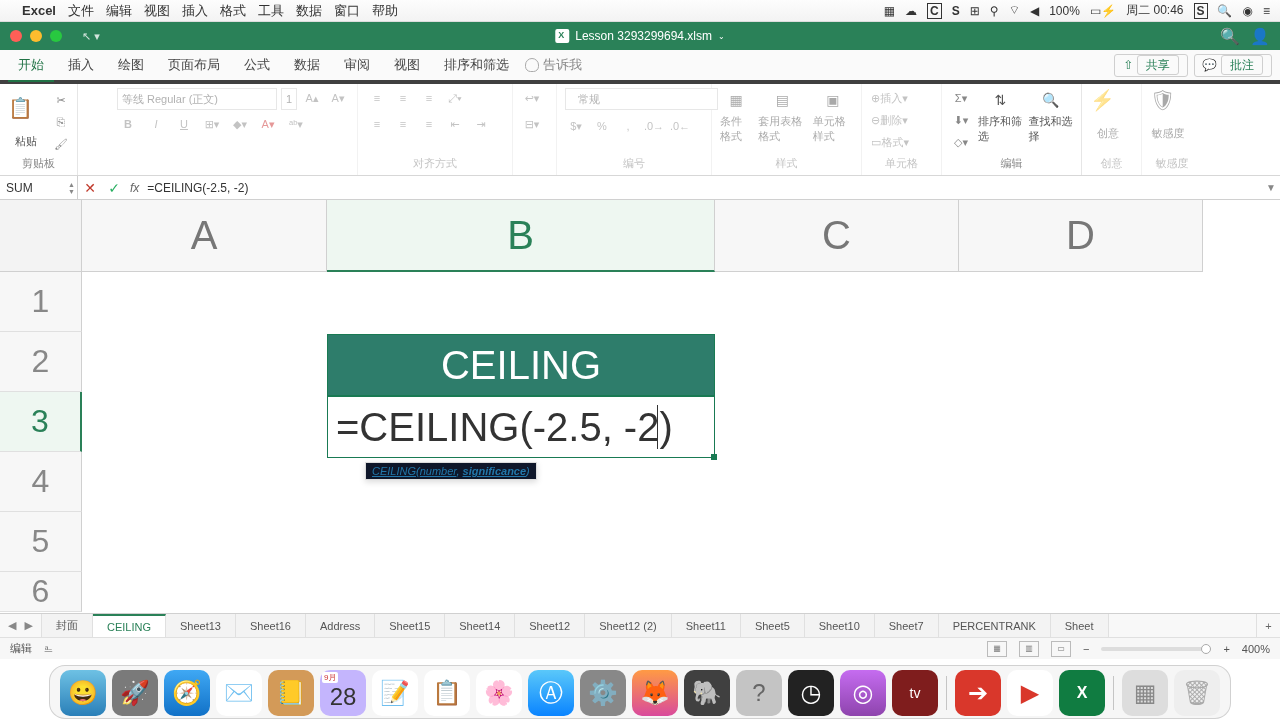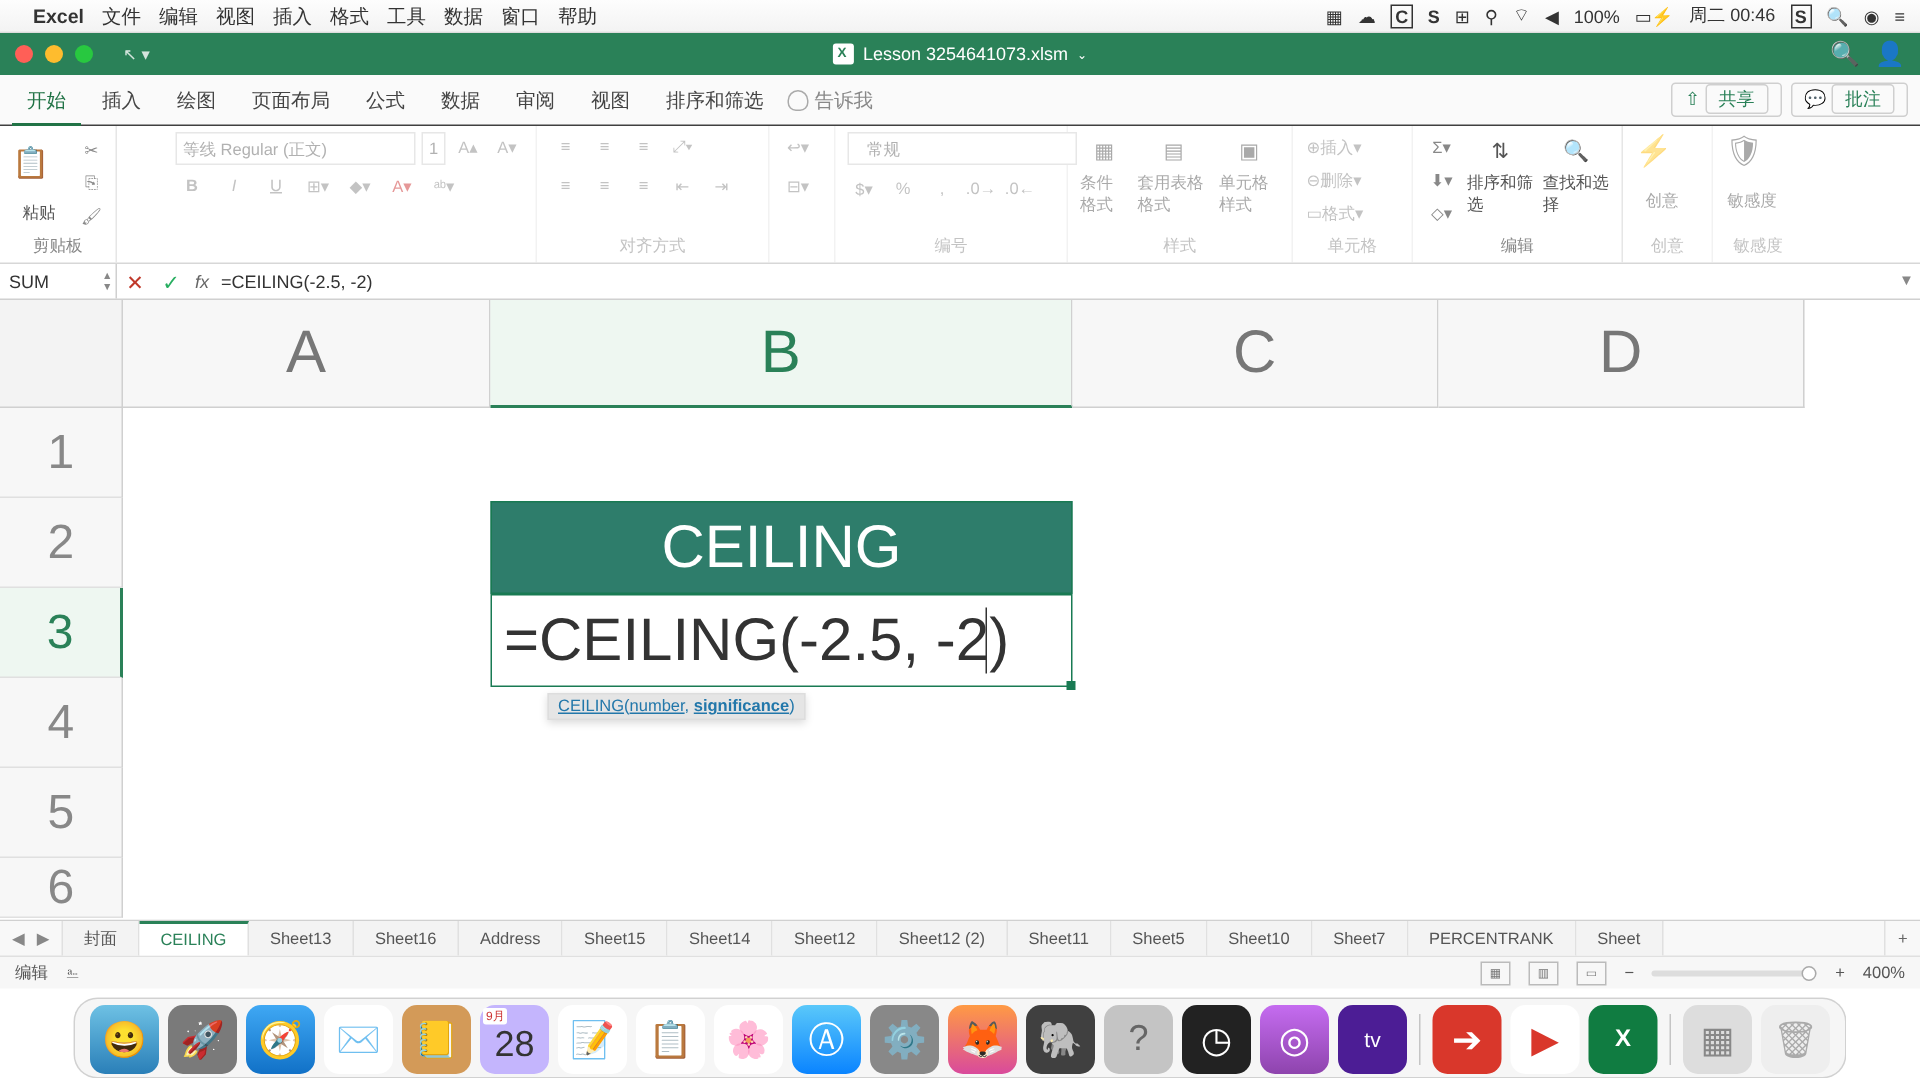--- a/index.html
+++ b/index.html
@@ -17,21 +17,21 @@
     .title-bar { height: 28px; background: #2a8158; display: flex; align-items: center; position: relative; }
     .traffic-lights { display: flex; gap: 8px; padding-left: 10px; }
     .tl { width: 12px; height: 12px; border-radius: 50%; }
     .tl.red { background: #ff5f57; } .tl.yellow { background: #febc2e; } .tl.green { background: #28c840; }
     .title-center { position:absolute; left:50%; transform:translateX(-50%); color:#fff; font-size:12px; display:flex; align-items:center; gap:6px; }
     .title-right { margin-left:auto; padding-right:10px; display:flex; gap:10px; color:#fff; opacity:.9; }
     .excel-doc-icon { width:14px; height:14px; background:#fff; border-radius:2px; position:relative; }
     .excel-doc-icon::after { content:"X"; color:#2a8158; font-size:9px; font-weight:bold; position:absolute; left:3px; top:1px; }
 
     
-    .ribbon-tabs { height: 34px; background: #fafafa; border-bottom: 1px solid #404040; display: flex; align-items: center; padding: 0 8px; gap: 4px; }
+    .ribbon-tabs { height: 34px; background: #fafafa; border-bottom: 4px solid #404040; display: flex; align-items: center; padding: 0 8px; gap: 4px; }
     .ribbon-tabs .tab { padding: 8px 10px 6px; font-size: 13px; color: #444; border-bottom: 2px solid transparent; cursor: default; }
     .ribbon-tabs .tab.active { color: #217346; border-bottom: 2px solid #217346; }
     .ribbon-tabs .tellme { display:flex; align-items:center; gap:4px; color:#888; font-size:13px; margin-left:2px; }
     .ribbon-tabs .right-buttons { margin-left:auto; display:flex; gap:6px; }
     .ribbon-tabs .right-buttons span { border:1px solid #cfcfcf; padding:2px 8px; font-size:12px; border-radius:3px; color:#2a8158; }
 
     
     .ribbon { height: 92px; background: #fff; border-bottom: 1px solid #d7d7d7; display: flex; }
     .group { border-right: 1px solid #e6e6e6; display:flex; flex-direction:column; justify-content:space-between; padding:4px 8px 2px; }
     .group .controls { display:flex; gap:6px; align-items:flex-start; flex:1; }
@@ -62,21 +62,21 @@
     .colhead { border-right:1px solid #d0d0d0; border-bottom:1px solid #d0d0d0; background:#f7f7f7; display:flex; align-items:center; justify-content:center; font-size:40px; color:#777; font-weight:300; }
     .colhead.active { color:#2a8158; background:#eef7f1; border-bottom:2px solid #2a8158; }
     .rowheads { position:absolute; left:0; top:72px; width:82px; }
     .rowhead { height:60px; border-right:1px solid #d0d0d0; border-bottom:1px solid #e0e0e0; background:#f7f7f7; display:flex; align-items:center; justify-content:center; font-size:32px; color:#888; font-weight:300; }
     .rowhead.active { color:#2a8158; background:#eef7f1; border-right:2px solid #2a8158; }
     .cells { position:absolute; left:82px; top:72px; right:0; }
     .cell-b2 { position:absolute; left:245px; top:62px; width:388px; height:62px; background:#2e7d6b; color:#fff; display:flex; align-items:center; justify-content:center; font-size:40px; border:1.5px solid #197a53; }
     .cell-b3 { position:absolute; left:245px; top:124px; width:388px; height:62px; border:1.5px solid #197a53; display:flex; align-items:center; padding-left:8px; font-size:40px; color:#333; background:#fff; }
     .cell-b3 .ed-handle { position:absolute; right:-3px; bottom:-3px; width:6px; height:6px; background:#197a53; }
     .cell-b3 .caret { position:absolute; right:56px; top:8px; bottom:8px; width:1px; background:#333; }
-    .tooltip { position:absolute; left:283px; top:190px; background:#e5e5e5; border:1px solid #ddd; box-shadow:0 2px 6px rgba(0,0,0,.15); padding:2px 6px; font-size:11px; color:#27a; }
+    .tooltip { position:absolute; left:283px; top:190px; background:#0f172a; border:1px solid #ddd; box-shadow:0 2px 6px rgba(0,0,0,.15); padding:2px 6px; font-size:11px; color:#27a;font-style:italic; }
     .tooltip a { text-decoration: underline; cursor:pointer; }
     .tooltip .bold { font-weight:bold; }
 
     
     .sheet-bar { height:24px; border-top:1px solid #d0d0d0; background:#f8f8f8; display:flex; align-items:stretch; font-size:11px; color:#555; }
     .sheet-nav { display:flex; align-items:center; padding:0 8px; gap:8px; color:#888; border-right:1px solid #e0e0e0; }
     .sheet-tab { padding:0 14px; display:flex; align-items:center; border-right:1px solid #e0e0e0; background:#f3f3f3; cursor:default; }
     .sheet-tab.active { background:#fff; color:#2a8158; border-top:2px solid #2a8158; }
     .sheet-add { width:24px; display:flex; align-items:center; justify-content:center; color:#666; border-left:1px solid #e0e0e0; margin-left:auto; }
 
@@ -134,21 +134,21 @@
 
 <div class="title-bar">
   <div class="traffic-lights">
     <div class="tl red"></div>
     <div class="tl yellow"></div>
     <div class="tl green"></div>
   </div>
   <span style="color:#fff;opacity:.8;margin-left:20px;font-size:11px;">↖ ▾</span>
   <div class="title-center">
     <span class="excel-doc-icon"></span>
-    <span>Lesson 3254641073.xlsm</span>
+    <span>Lesson 3293299694.xlsm</span>
     <span style="font-size:8px;">⌄</span>
   </div>
   <div class="title-right">
     <span>🔍</span>
     <span>👤</span>
   </div>
 </div>
 
 <div class="ribbon-tabs">
   <span class="tab active">开始</span>
@@ -407,21 +407,21 @@
     <div class="dock-item" style="background:#fff;color:#e6b955;">📝</div>
     <div class="dock-item" style="background:#fff;">📋</div>
     <div class="dock-item" style="background:#fff;">🌸</div>
     <div class="dock-item" style="background:linear-gradient(#5ac8fa,#0a84ff)">Ⓐ</div>
     <div class="dock-item" style="background:#888">⚙️</div>
     <div class="dock-item" style="background:linear-gradient(#ff9a44,#d94a9c)">🦊</div>
     <div class="dock-item" style="background:#404040">🐘</div>
     <div class="dock-item" style="background:#c4c4c4;color:#666">?</div>
     <div class="dock-item" style="background:#222">◷</div>
     <div class="dock-item" style="background:linear-gradient(#c56cf0,#8e44ad)">◎</div>
-    <div class="dock-item" style="background:#4c1d95;font-size:14px;">tv</div>
+    <div class="dock-item" style="background:#7f1d1d;font-size:14px;">tv</div>
     <div class="dock-sep"></div>
     <div class="dock-item" style="background:#d9372b">➔</div>
     <div class="dock-item" style="background:#fff;color:#d9372b">▶</div>
     <div class="dock-item" style="background:#107c41;font-size:16px;font-weight:bold;">X</div>
     <div class="dock-sep"></div>
     <div class="dock-item" style="background:#ddd;color:#888">▦</div>
     <div class="dock-item" style="background:#eee;color:#aaa">🗑</div>
   </div>
 </div>
 

